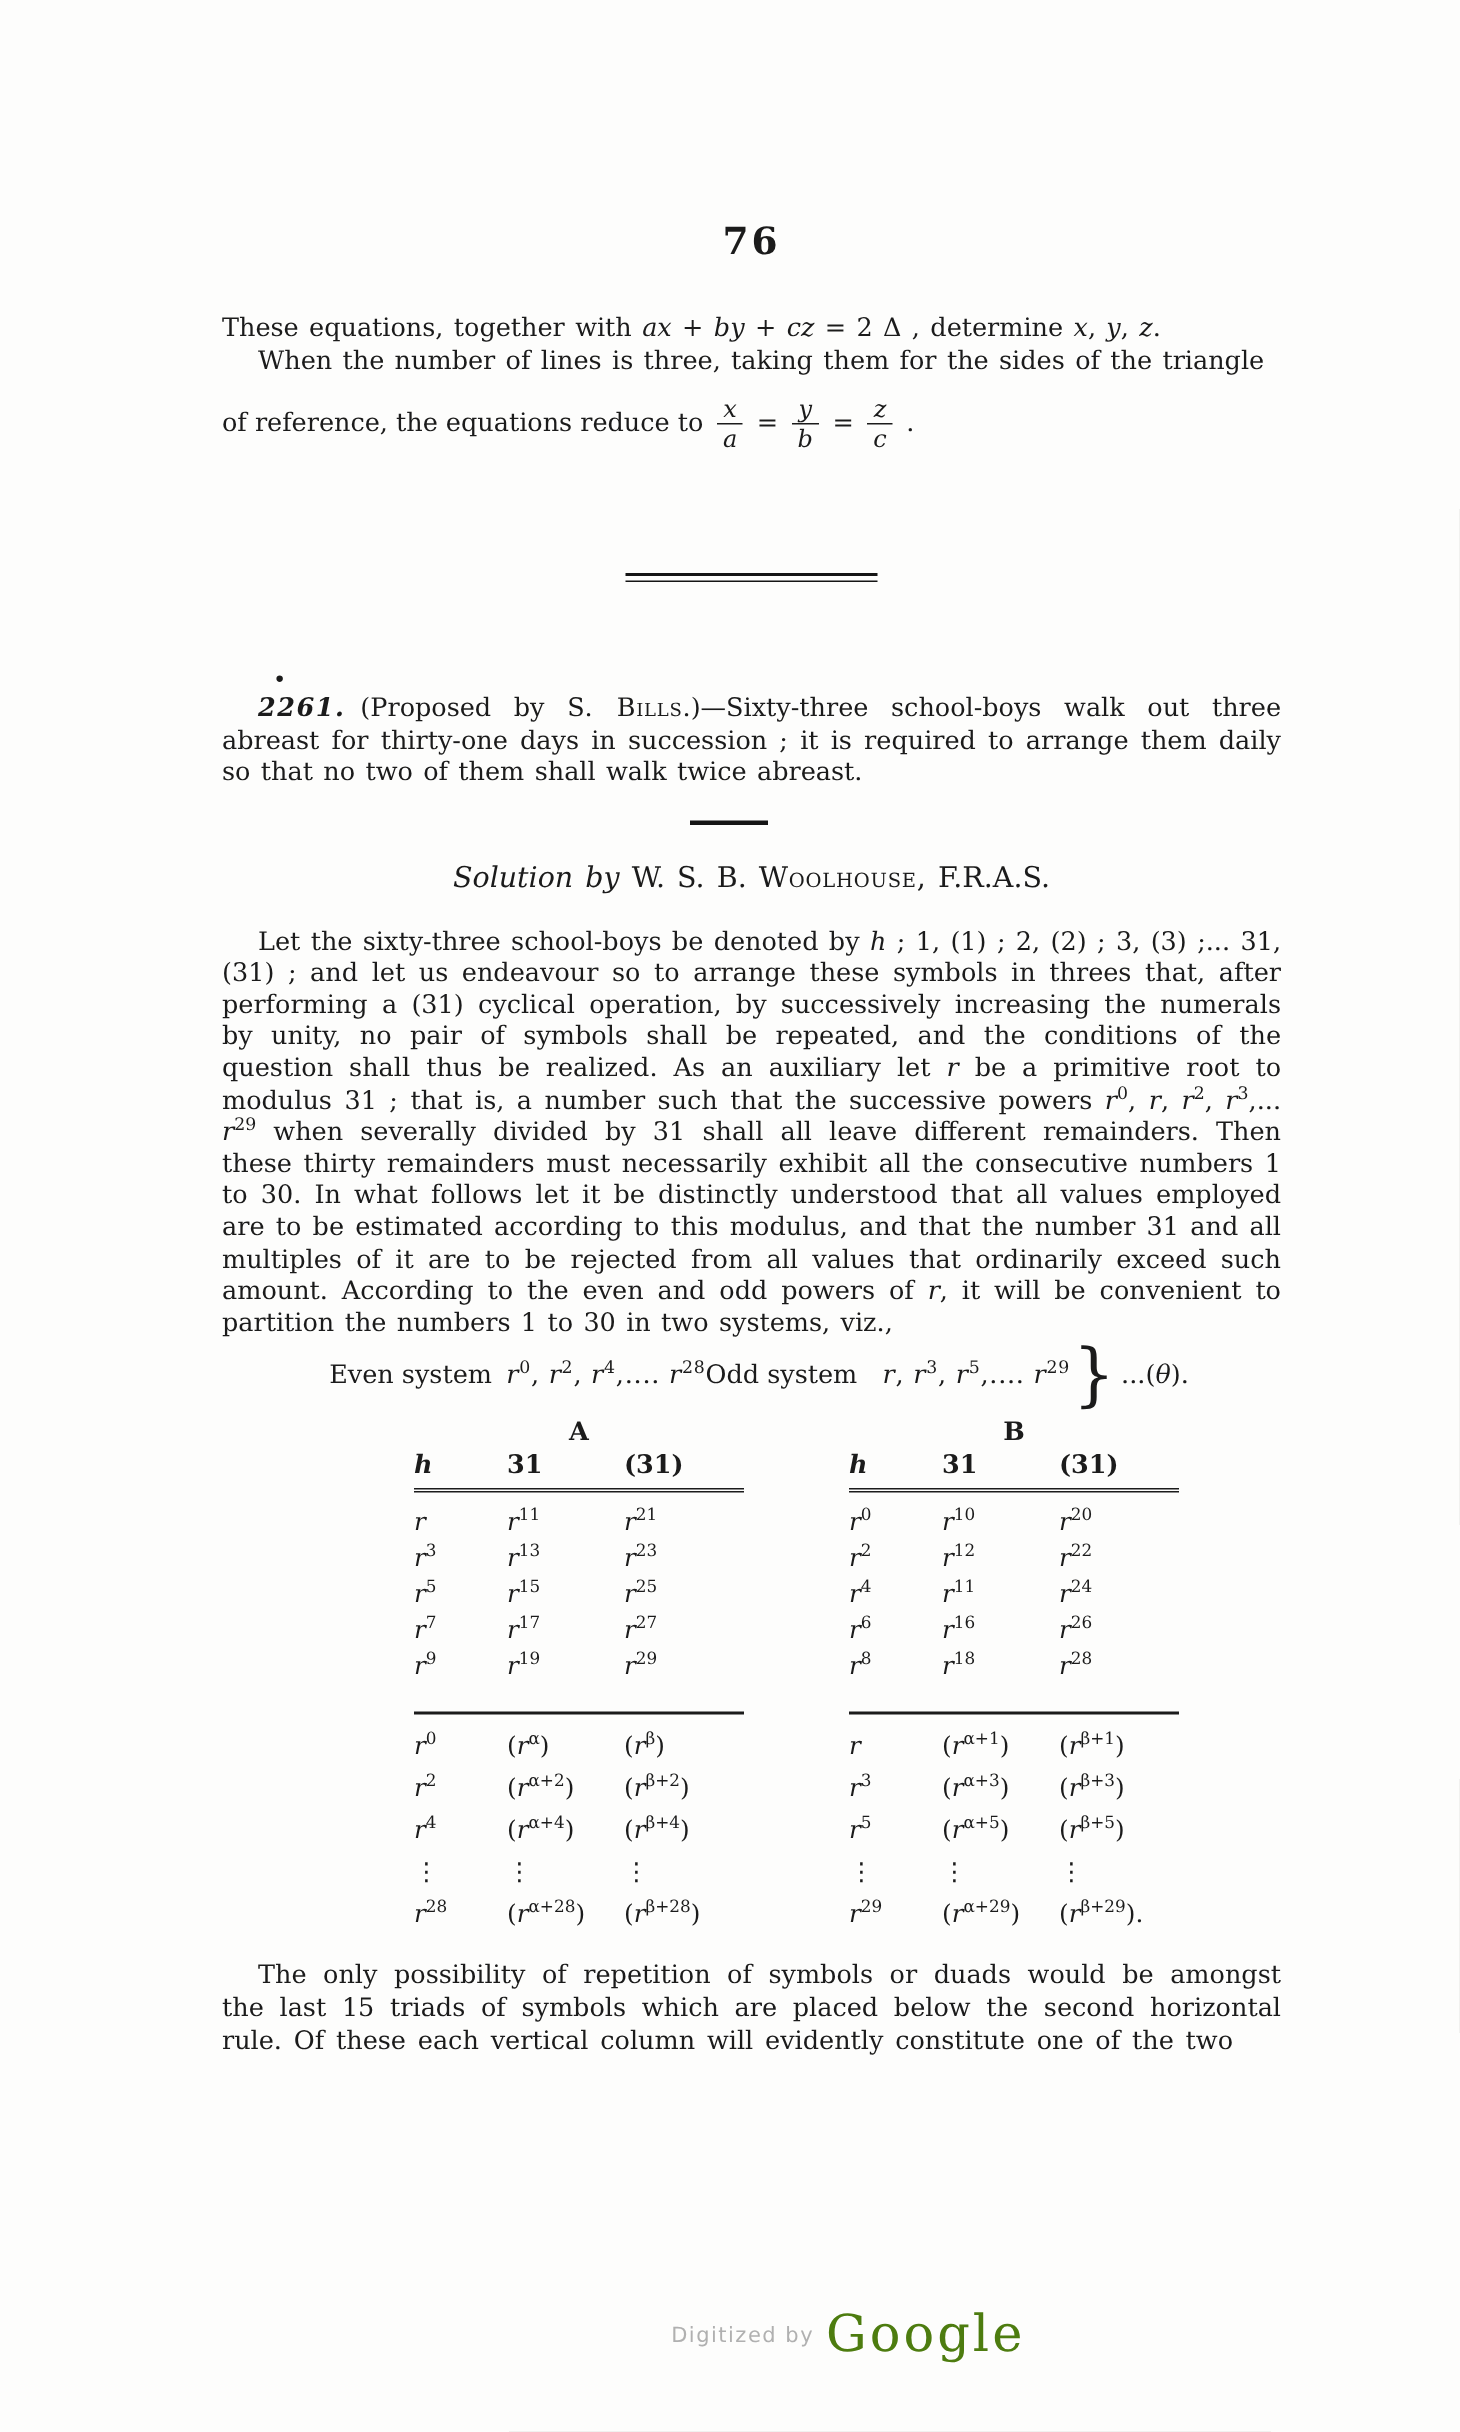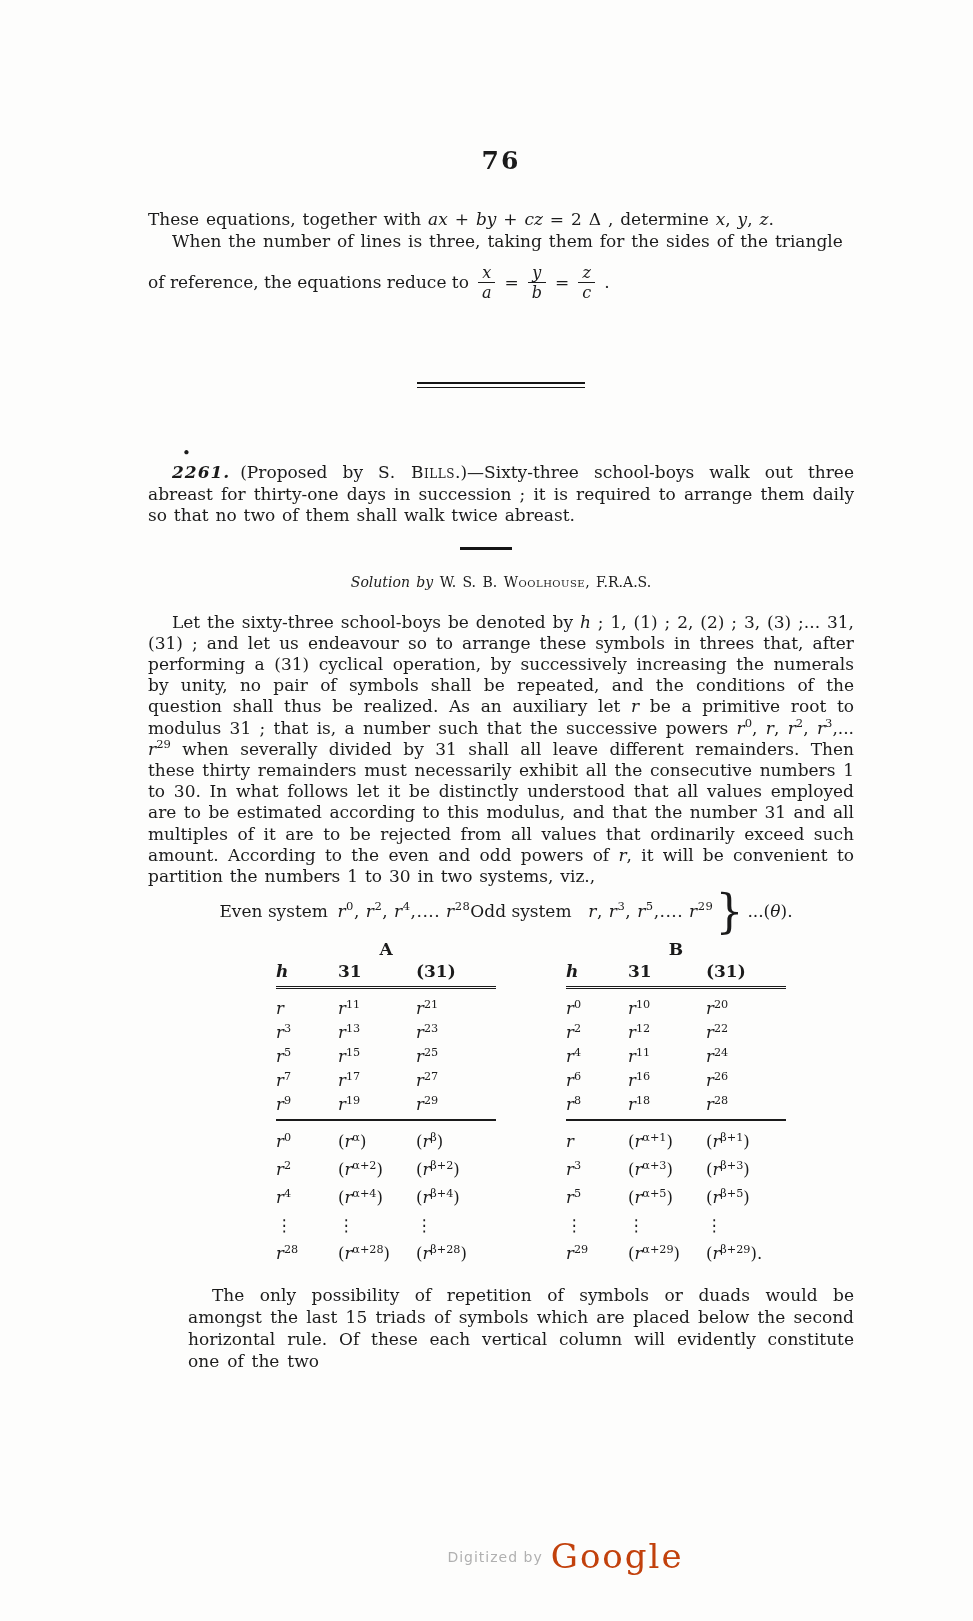--- a/index.html
+++ b/index.html
@@ -38,21 +38,21 @@
     border-top:2px solid #151515;border-bottom:1.5px solid #151515;
   }
   .problem-block{position:relative;margin-top:74px;}
   .bullet{position:absolute;left:34px;top:-18px;font-size:15px;}
   .problem-num{font-weight:bold;letter-spacing:1px;margin-right:10px;font-style:italic;}
   .short-rule{
     width:52px;border:none;border-top:3px solid #151515;
     margin:20px 0 0 312px;
   }
   .solution-heading{
-    margin-top:24px;text-align:center;font-size:14px;word-spacing:2px;
+    margin-top:24px;text-align:center;font-size:19px;word-spacing:2px;
   }
   .main-para{margin-top:22px;line-height:21.2px;}
   .sc{font-variant:small-caps;letter-spacing:0.5px;}
   sup{font-size:68%;line-height:0;}
   .systems{
     display:flex;align-items:center;justify-content:center;
     margin:4px 0 0 10px;font-size:17px;
   }
   .sys-rows{display:flex;}
   .sys-row{display:flex;line-height:20px;}
@@ -75,33 +75,33 @@
   .ptable th{
     font-weight:bold;text-align:left;font-size:17px;
     padding:0 0 5px 0;border-bottom:3px double #1b1b1b;
   }
   .ptable th i{font-weight:bold;}
   .ptable col.c1{width:62px;}
   .ptable col.c2{width:78px;}
   .ptable col.c3{width:80px;}
   .ptable td{text-align:left;font-style:normal;padding:2.5px 0;}
   .ptable tbody.b1 tr:first-child td{padding-top:10px;}
-  .ptable tbody.b1 tr:last-child td{padding-bottom:5px;}
+  .ptable tbody.b1 tr:last-child td{padding-bottom:21px;}
   .ptable tbody.b2 tr:first-child td{border-top:2px solid #1b1b1b;padding-top:11px;}
   .ptable tbody.b2 td{padding:4.5px 0;}
-  .closing-para{margin-top:16px;line-height:22px;word-spacing:2.5px;margin-left:40px;}
+  .closing-para{margin-top:16px;line-height:22px;word-spacing:2.5px;}
   .watermark{
     position:absolute;left:0;right:0;top:1536px;
     text-align:center;padding-left:158px;color:#b0b0b0;
     font-family:"DejaVu Sans","Liberation Sans",sans-serif;
     white-space:nowrap;
   }
   .wm-prefix{font-size:14px;letter-spacing:1px;vertical-align:6px;margin-right:8px;text-align:right;}
   .wm-brand{
-    font-size:34px;letter-spacing:2px;color:#c2410c;
+    font-size:34px;letter-spacing:2px;color:#4d7c0f;
     font-family:"DejaVu Serif","Liberation Serif",serif;
   }
 </style>
 </head>
 <body>
 
 <div class="page">
   <div class="content">
 
     <div class="page-number">76</div>

